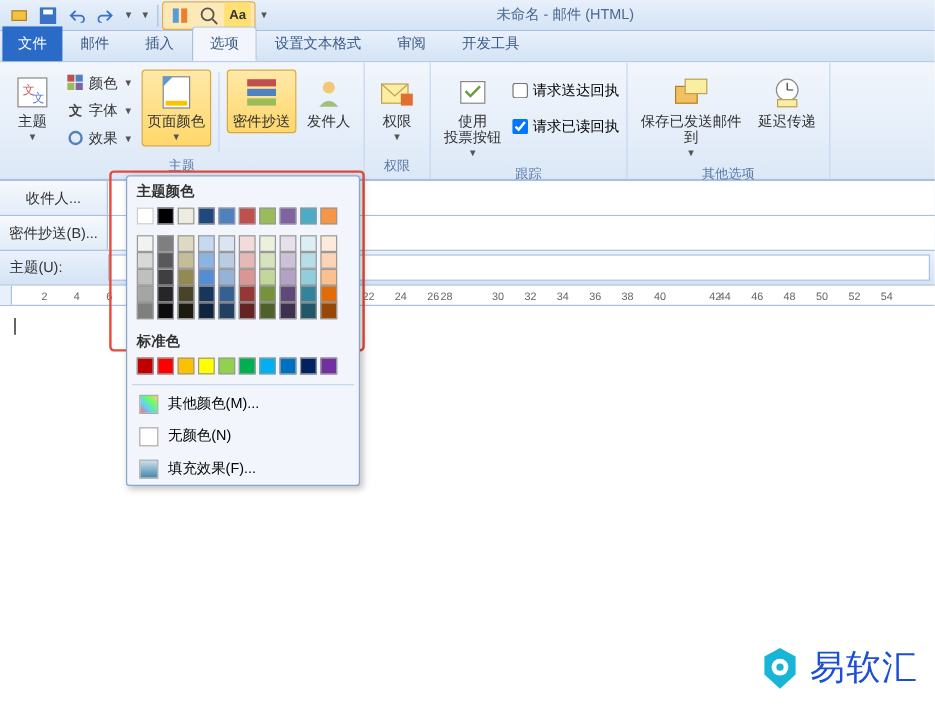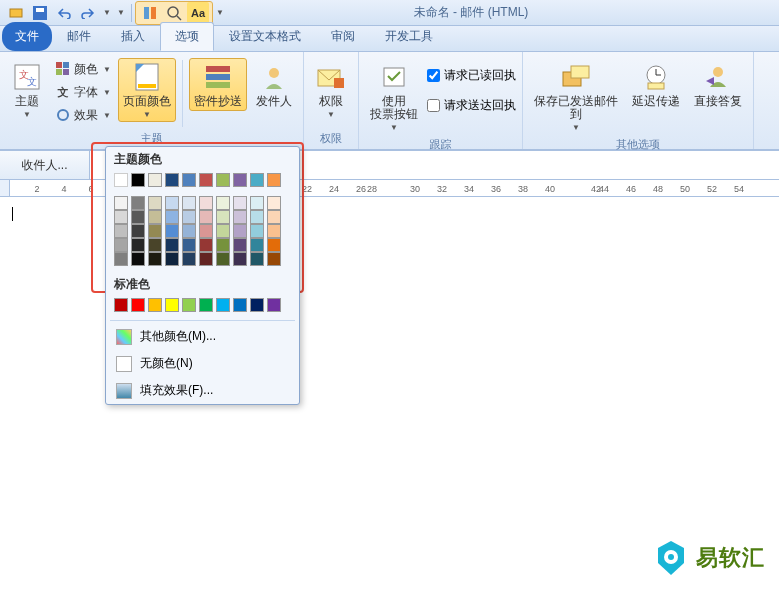--- a/index.html
+++ b/index.html
@@ -8,21 +8,21 @@
 
 .qat { height: 26px; background: linear-gradient(#e8f0fb, #d4e3f5); display: flex; align-items: center; padding: 0 4px; border-bottom: 1px solid #a9c0e0; }
 .qat-btn { width: 22px; height: 22px; display: flex; align-items: center; justify-content: center; margin: 0 1px; cursor: pointer; }
 .qat-sep { width: 1px; height: 18px; background: #a9c0e0; margin: 0 3px; }
 .qat-group-highlight { background: #fde8b8; border: 1px solid #e0b050; border-radius: 3px; display: flex; align-items: flex-end; padding: 0 2px; }
 .window-title { flex: 1; text-align: center; color: #4a6890; font-size: 12px; padding-right: 60px; }
 
 
 .tabs { height: 26px; background: linear-gradient(#e8f0fb, #d4e3f5); display: flex; align-items: flex-end; border-bottom: 1px solid #a9c0e0; }
 .tab { padding: 5px 14px; cursor: pointer; color: #3a5a85; border: 1px solid transparent; }
-.tab-file { background: #2a6bc7; color: #fff; padding: 5px 12px; margin-left: 2px; border-radius: 13px; }
+.tab-file { background: #2a6bc7; color: #fff; padding: 5px 12px; margin-left: 2px; }
 .tab.active { background: #f2f6fc; border: 1px solid #a9c0e0; border-bottom-color: #f2f6fc; border-radius: 3px 3px 0 0; }
 
 
 .ribbon { height: 98px; background: linear-gradient(#f2f6fc, #dce8f7); display: flex; border-bottom: 1px solid #a9c0e0; }
 .ribbon-group { border-right: 1px solid #c5d6ed; display: flex; flex-direction: column; justify-content: space-between; padding: 2px 6px 0; }
 .ribbon-group-label { text-align: center; color: #5a7aa5; font-size: 11px; padding: 2px 0 3px; }
 .ribbon-group-body { flex: 1; display: flex; align-items: flex-start; gap: 4px; padding-top: 4px; }
 
 .big-btn { display: flex; flex-direction: column; align-items: center; justify-content: flex-start; padding: 2px 4px; cursor: pointer; min-width: 42px; text-align: center; gap: 2px; border: 1px solid transparent; border-radius: 3px; }
 .big-btn.highlight { background: linear-gradient(#ffe9a8, #ffd76b); border: 1px solid #d9a93f; }
@@ -63,21 +63,21 @@
 .swatch-grid { display: grid; grid-template-columns: repeat(10, 14px); gap: 3px; padding: 3px 8px 6px; }
 .swatch { width: 14px; height: 14px; border: 1px solid #999; cursor: pointer; }
 .swatch.white { border: 1px solid #ccc; }
 .popup-sep { height: 1px; background: #c5d6ed; margin: 2px 4px; }
 .popup-item { display: flex; align-items: center; gap: 8px; padding: 5px 10px; cursor: pointer; font-size: 12px; }
 .popup-item-icon { width: 16px; height: 16px; border: 1px solid #aaa; }
 
 
 .watermark { position: absolute; right: 14px; bottom: 14px; display: flex; align-items: center; gap: 8px; }
 .wm-icon { width: 34px; height: 38px; position: relative; }
-.wm-text { font-size: 22px; font-weight: bold; color: #4d7c0f; letter-spacing: 1px; }
+.wm-text { font-size: 29px; font-weight: normal; color: #1d4ed8; letter-spacing: 1px; }
 
 .sep-v { width: 1px; background: #c5d6ed; align-self: stretch; margin: 2px 2px; }
 </style>
 </head>
 <body>
 
 <div class="qat">
   <div class="qat-btn">
       <svg width="16" height="16">
         <rect x="2" y="4" width="12" height="8" fill="#f6c040" stroke="#b08020"></rect>
@@ -237,26 +237,26 @@
               <rect x="4" y="4" width="20" height="18" fill="#fff" stroke="#888"></rect>
               <path d="M8 12 L12 16 L20 8" fill="none" stroke="#6a9a3a" stroke-width="2"></path>
             </svg>
           </div>
         <div class="big-btn-label" style="white-space:pre-line">使用
 投票按钮</div>
         <div class="big-btn-arrow">▼</div>
       </div>
       <div class="stack" style="justify-content:center;gap:8px;padding-top:6px">
         <label class="checkbox-row">
+            <input type="checkbox" style="">
+            <span>请求送达回执</span>
+          </label>
+        <label class="checkbox-row">
             <input type="checkbox" checked="" style="">
             <span>请求已读回执</span>
-          </label>
-        <label class="checkbox-row">
-            <input type="checkbox" style="">
-            <span>请求送达回执</span>
           </label>
       </div>
     </div>
     <div class="ribbon-group-label">跟踪</div>
   </div>
 
   <div class="ribbon-group">
     <div class="ribbon-group-body">
       <div class="big-btn">
         <div class="big-btn-icon">
@@ -273,39 +273,37 @@
         <div class="big-btn-icon">
             <svg width="28" height="28">
               <circle cx="14" cy="12" r="9" fill="#fff" stroke="#888"></circle>
               <line x1="14" y1="12" x2="14" y2="6" stroke="#333"></line>
               <line x1="14" y1="12" x2="19" y2="12" stroke="#333"></line>
               <rect x="6" y="20" width="16" height="6" fill="#fceea0" stroke="#c0a050"></rect>
             </svg>
           </div>
         <div class="big-btn-label">延迟传递</div>
       </div>
-      <div class="big-btn">
-        <div class="big-btn-icon">
-            <svg width="28" height="28">
-              <circle cx="14" cy="9" r="5" fill="#f2c777"></circle>
-              <path d="M6 24 Q14 14 22 24 Z" fill="#90b060"></path>
-              <path d="M2 18 L10 18 L10 14 L2 18 L10 22 L10 18" fill="#7a5ab0"></path>
-            </svg>
-          </div>
-        <div class="big-btn-label">直接答复</div>
-      </div>
     </div>
     <div class="ribbon-group-label">其他选项</div>
   </div>
 </div>
 
 <div class="header-fields">
   <div class="header-row">
     <div class="header-btn">收件人...</div>
     <input class="header-input" style="">
+  </div>
+  <div class="header-row">
+    <div class="header-btn">密件抄送(B)...</div>
+    <input class="header-input" style="">
+  </div>
+  <div class="header-row plain-input">
+    <div class="header-btn plain">主题(U):</div>
+    <input class="header-input" style="background: rgb(255, 255, 255); margin: 3px 4px 3px 0px; border: 1px solid rgb(169, 192, 224);">
   </div>
 </div>
 
 <div class="ruler">
   <div class="ruler-left"></div>
   <div class="ruler-inner" id="ruler-inner">
       <div class="tick-label" style="left: 27px;">2</div>
       <div class="tick-label" style="left: 54px;">4</div>
       <div class="tick-label" style="left: 81px;">6</div>
       <div class="tick-label" style="left: 108px;">8</div>

